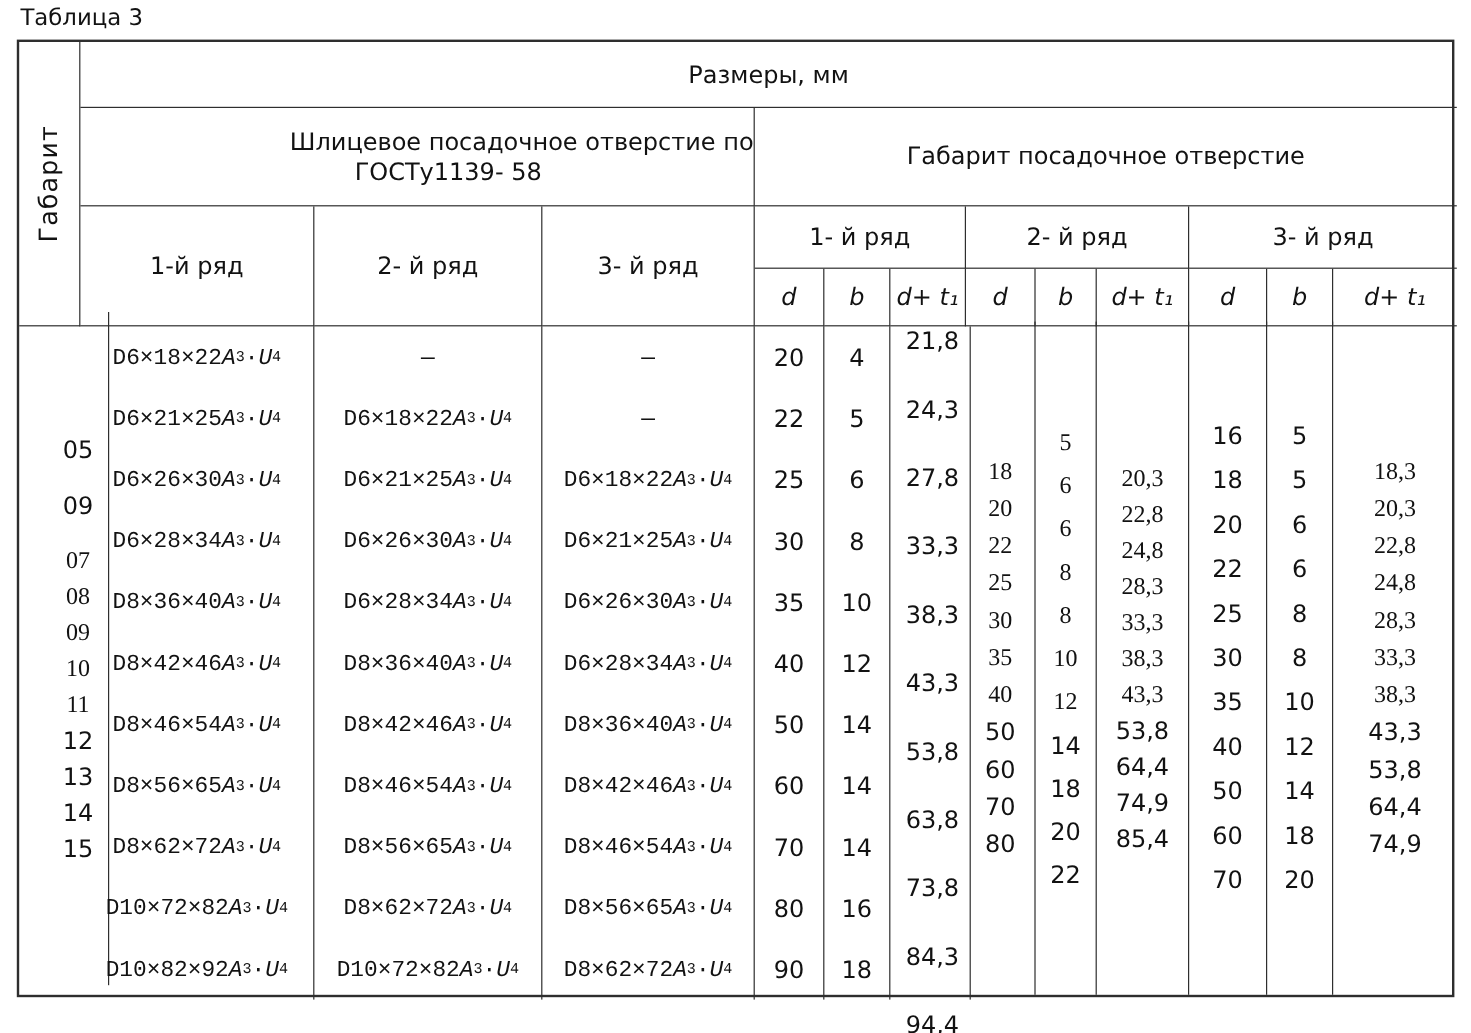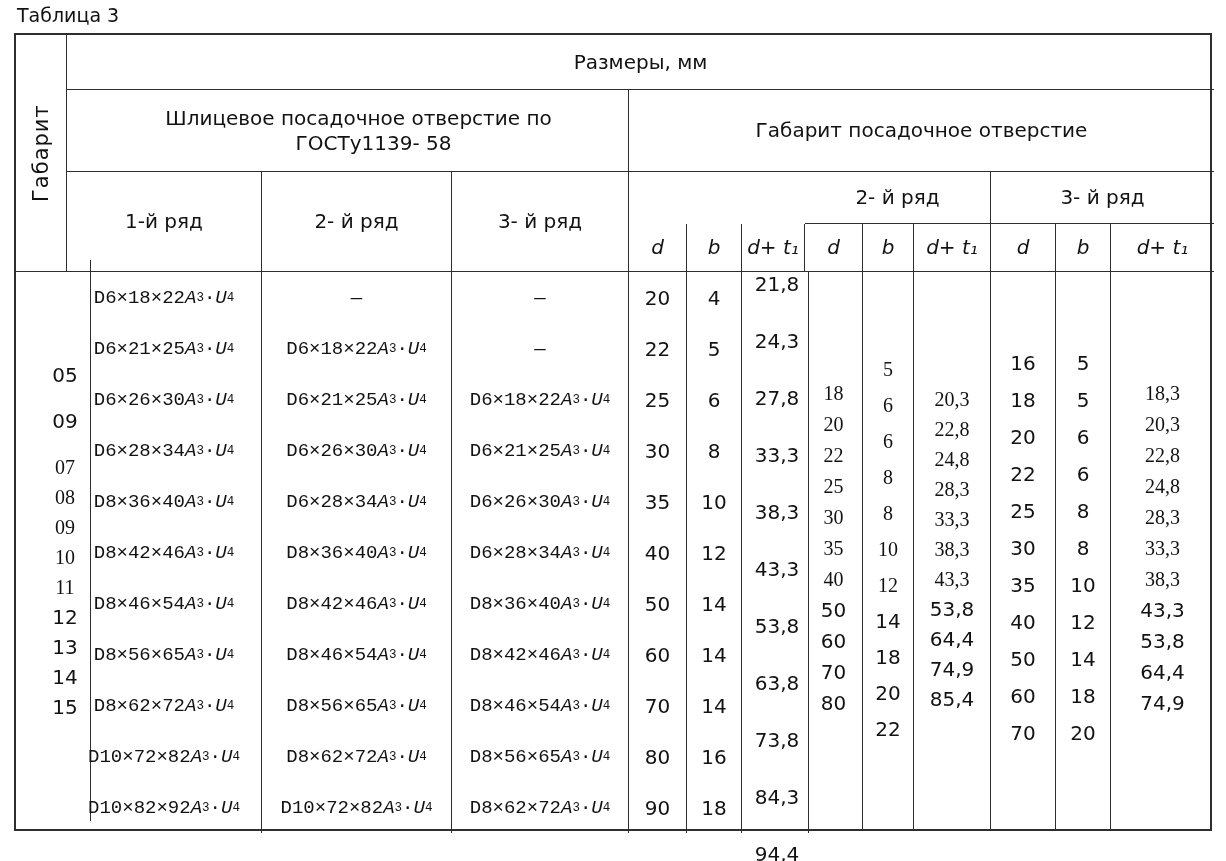--- a/index.html
+++ b/index.html
@@ -9,21 +9,21 @@
   .page { position:relative; width:1226px; height:861px; overflow:hidden; }
   .doc-title { position:absolute; left:17px; top:4px; font-size:19px; }
   .tbl { position:absolute; left:14px; top:33px; width:1198px; height:798px;
     border:2px solid var(--bc); }
   .cell { position:absolute; display:flex; align-items:center; justify-content:center;
     font-size:20px; text-align:center; line-height:1.25; }
   .br { border-right:1.5px solid var(--bc); }
   .bb { border-bottom:1.5px solid var(--bc); }
   .rot { transform:rotate(-90deg); white-space:nowrap; font-size:21px; letter-spacing:1px; }
   .two-line { flex-direction:column; align-items:stretch; justify-content:center; }
-  .two-line .l1 { text-align:center; padding-left:22px; }
+  .two-line .l1 { text-align:right; padding-left:22px; }
   .two-line .l2 { text-align:center; padding-left:52px; }
   .ital { font-style:italic; font-size:20px; }
   
   .col { position:absolute; display:flex; flex-direction:column; }
   .rowcol .si { flex:1; display:flex; align-items:center; justify-content:center;
     font-size:20px; }
   .rowcol.spl .si { font-size:19px; white-space:nowrap;font-family:Liberation Mono, monospace; }
   .stack { justify-content:center; transform:translateY(-4px); }
   .stack .si { text-align:center; line-height:var(--lh,32px); font-size:20px; }
   .col-gab { --lh:30px; transform:translateY(-12px);margin-left:24px; }
@@ -56,20 +56,21 @@
       <div class="l1">Шлицевое посадочное отверстие по</div>
       <div class="l2">ГОСТу1139- 58</div>
     </div>
 
     <div class="cell bb" style="left:613px;top:55px;width:585px;height:82px;">Габарит посадочное отверстие</div>
 
     <div class="cell br bb" style="left:51px;top:137px;width:195px;height:100px;">1-й ряд</div>
     <div class="cell br bb" style="left:246px;top:137px;width:190px;height:100px;">2- й ряд</div>
     <div class="cell br bb" style="left:436px;top:137px;width:177px;height:100px;">3- й ряд</div>
 
+    <div class="cell br bb" style="left:613px;top:137px;width:176px;height:52px;">1- й ряд</div>
     <div class="cell br bb" style="left:789px;top:137px;width:186px;height:52px;">2- й ряд</div>
     <div class="cell bb" style="left:975px;top:137px;width:223px;height:52px;">3- й ряд</div>
 
     <div class="cell ital br bb" style="left:613px;top:189px;width:58px;height:48px;">d</div>
     <div class="cell ital br bb" style="left:671px;top:189px;width:55px;height:48px;">b</div>
     <div class="cell ital br bb" style="left:726px;top:189px;width:63px;height:48px;">d+ t₁</div>
     <div class="cell ital br bb" style="left:789px;top:189px;width:58px;height:48px;">d</div>
     <div class="cell ital br bb" style="left:847px;top:189px;width:51px;height:48px;">b</div>
     <div class="cell ital br bb" style="left:898px;top:189px;width:77px;height:48px;">d+ t₁</div>
     <div class="cell ital br bb" style="left:975px;top:189px;width:65px;height:48px;">d</div>

